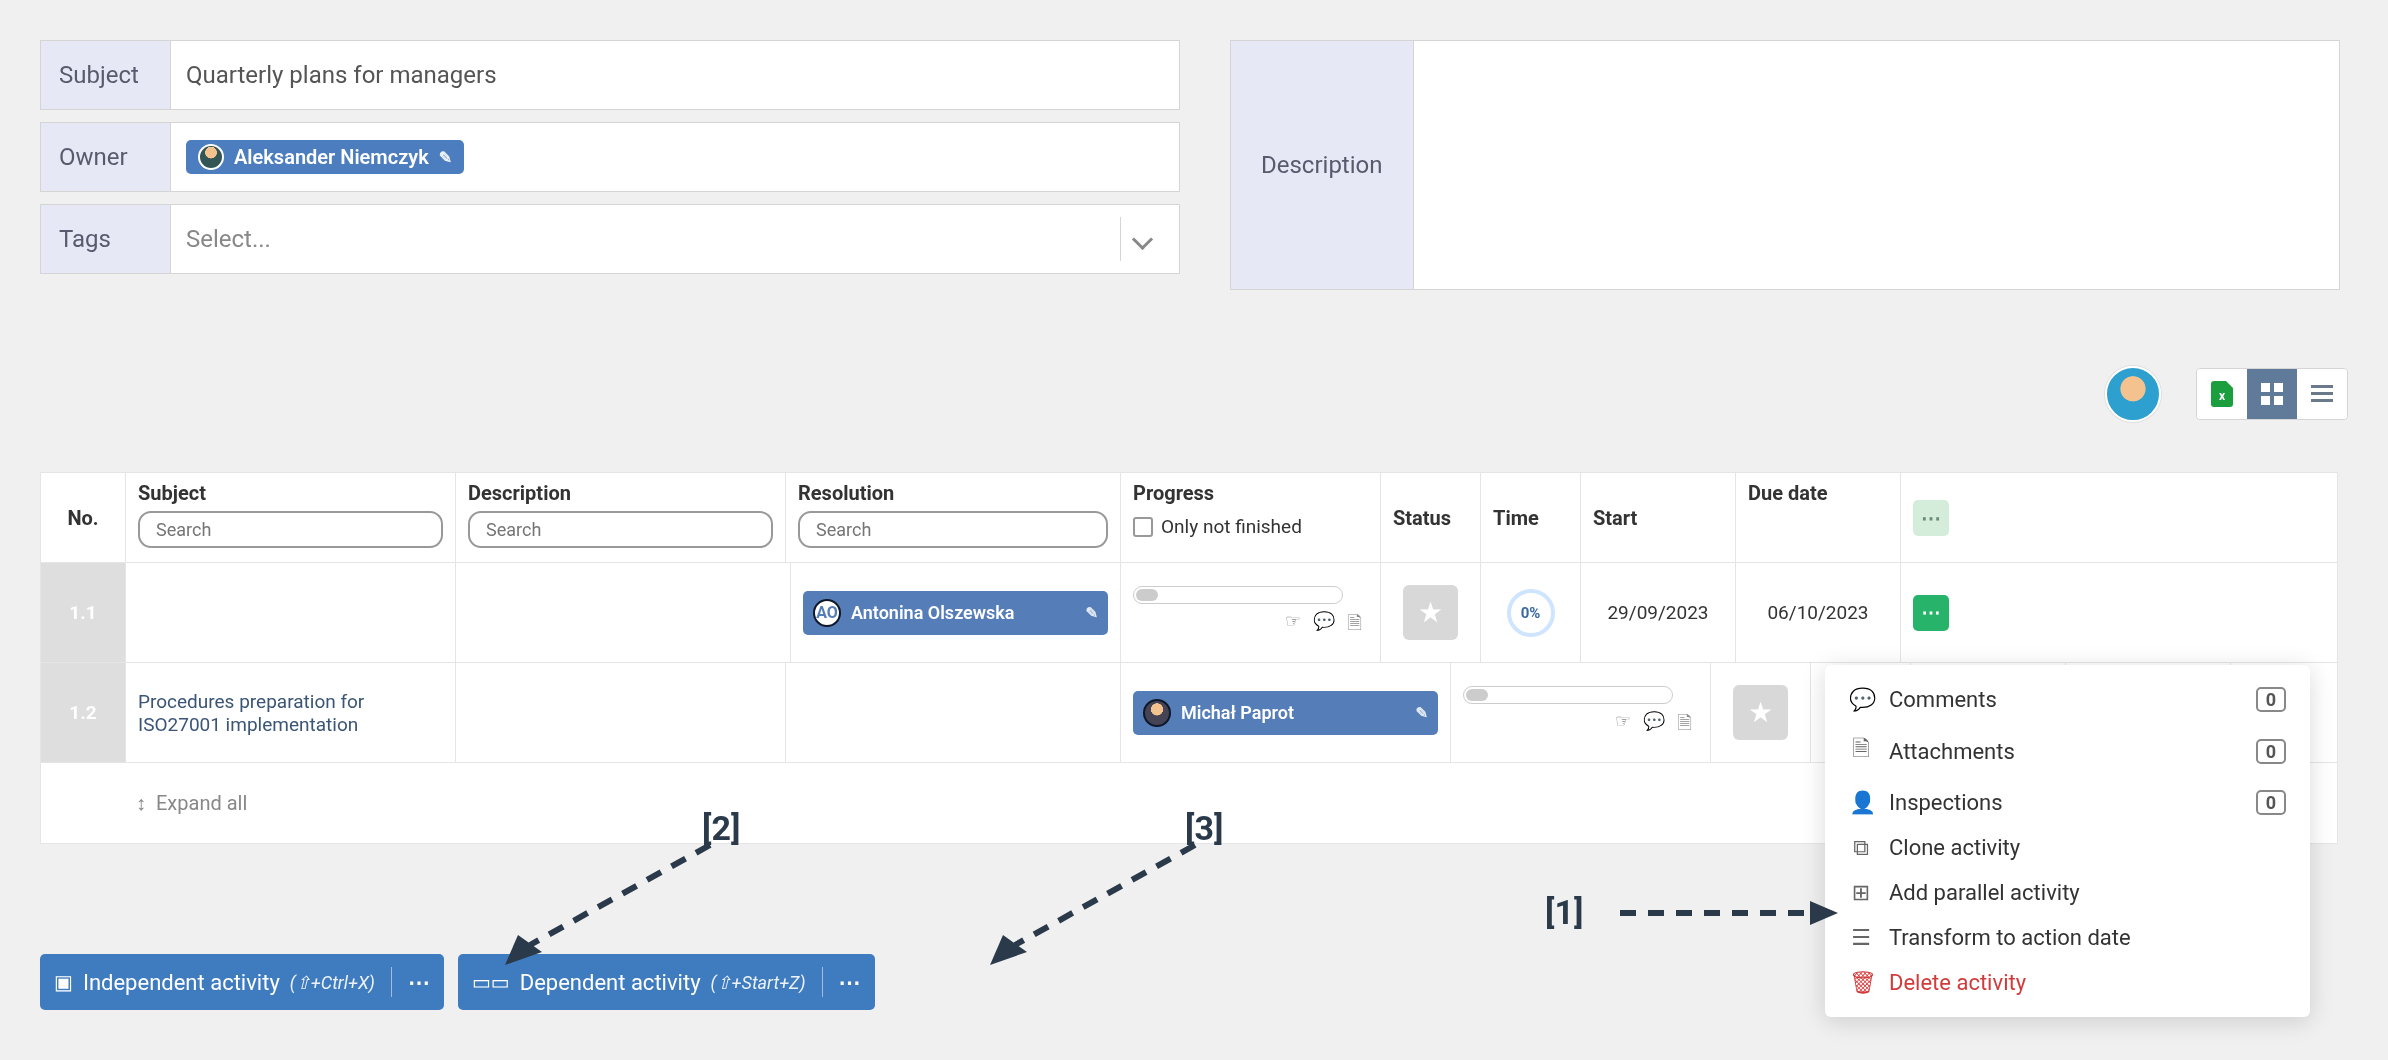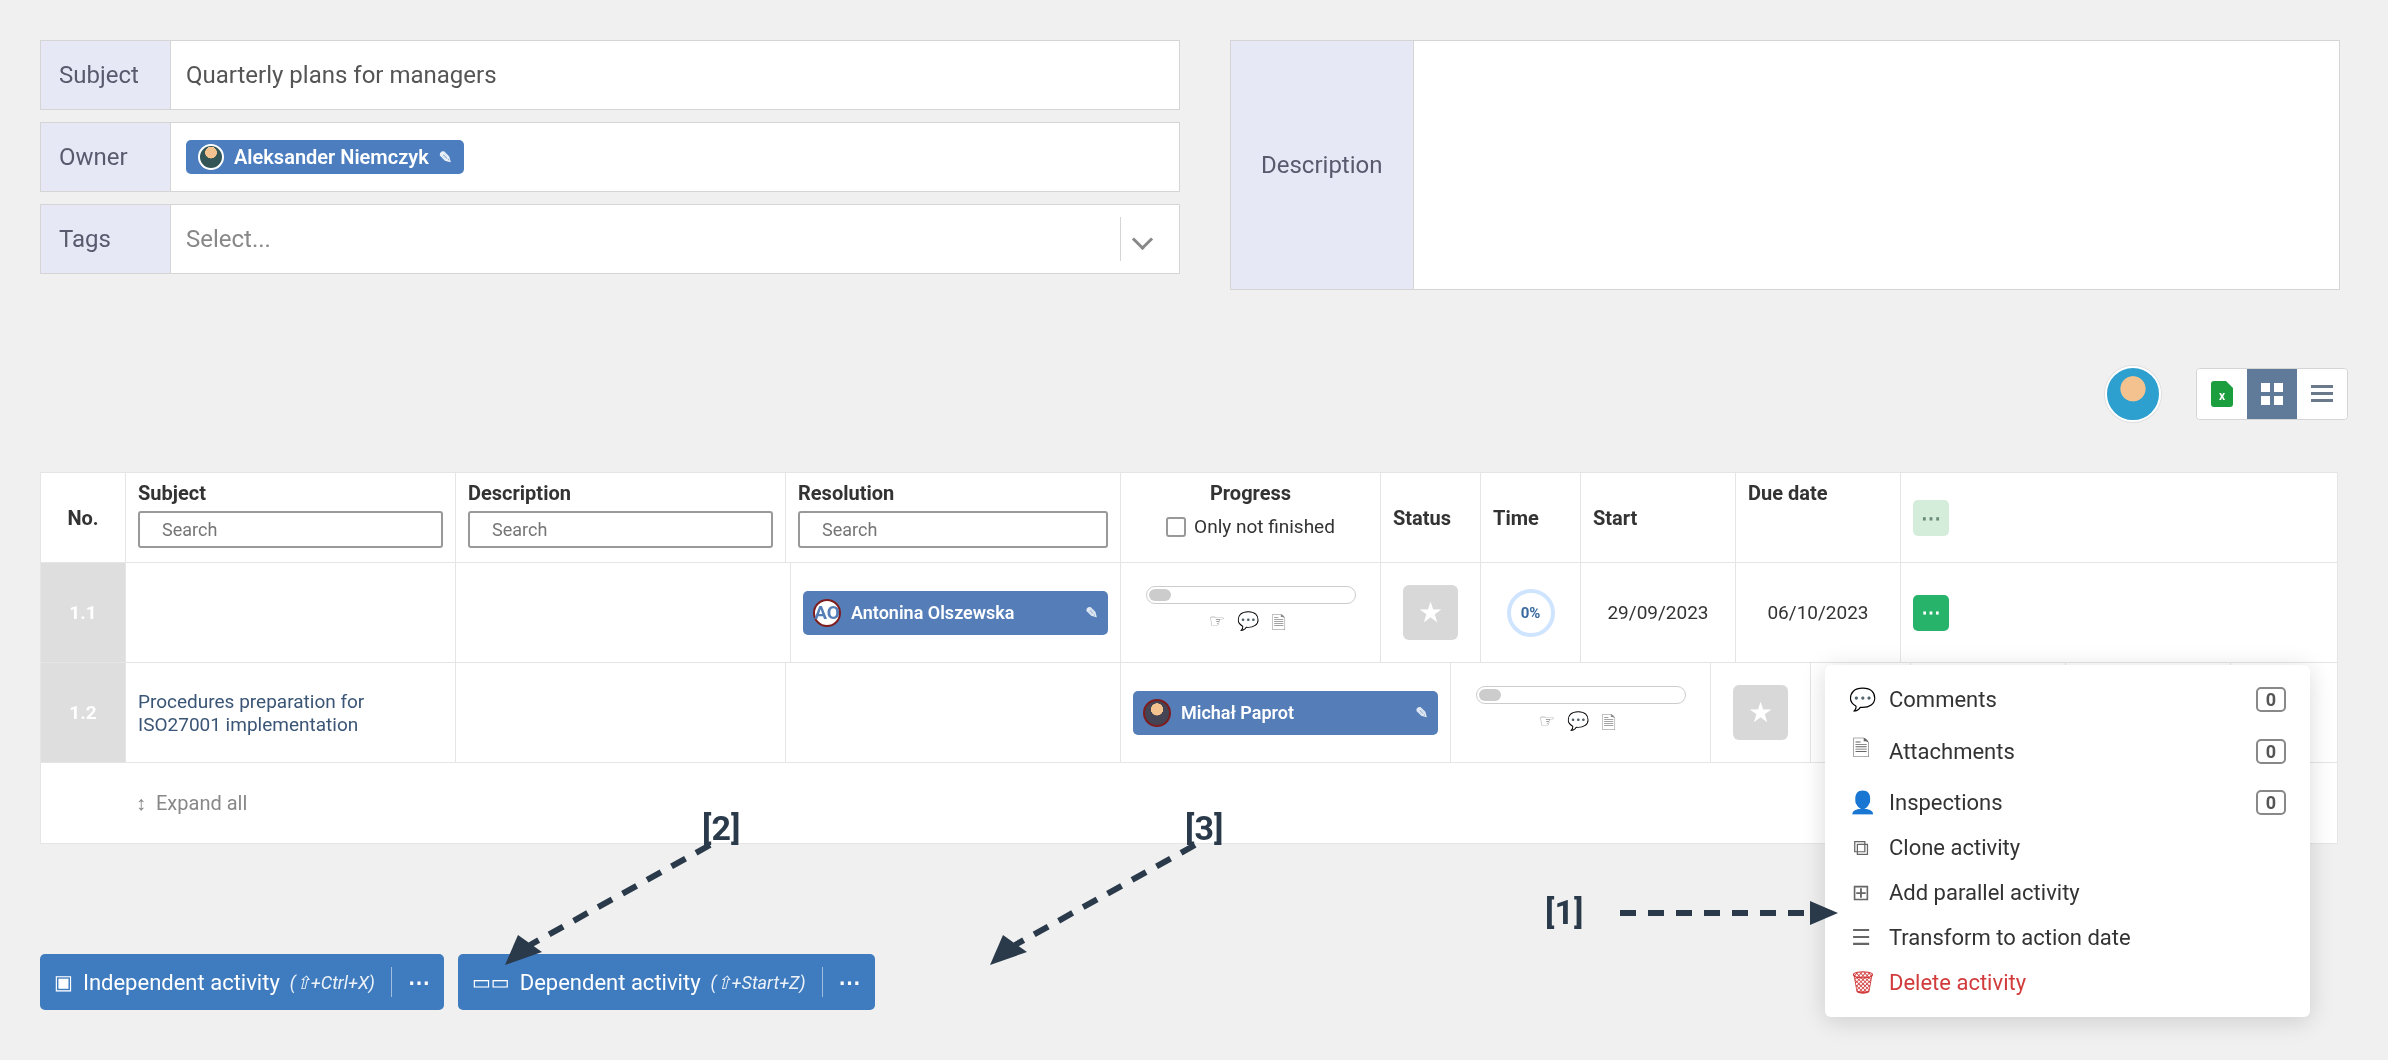--- a/index.html
+++ b/index.html
@@ -25,46 +25,46 @@
   .avatar-lg { width: 56px; height: 56px; border-radius: 50%; background: radial-gradient(circle at 50% 40%, #f4c28f 30%, #2ea0cf 32%); border: 2px solid #fff; box-shadow: 0 0 0 1px #ddd; margin-right: 20px; }
   .tbtn-grp { display: flex; border: 1px solid #d5d5d5; border-radius: 4px; overflow: hidden; }
   .tbtn { width: 50px; height: 50px; display: flex; align-items: center; justify-content: center; background: #fff; font-size: 22px; color: #6a7a8a; }
   .tbtn.active { background: #5f7b99; color: #fff; }
   .tbtn.green svg { fill: #1a9e3e; }
 
   .grid { position: absolute; left: 40px; top: 472px; width: 2298px; border: 1px solid #e5e5e5; background: #fff; }
   .ghead { display: flex; border-bottom: 1px solid #e5e5e5; height: 90px; }
   .gh { padding: 8px 12px; border-right: 1px solid #e5e5e5; font-size: 20px; font-weight: 700; color: #333; display: flex; flex-direction: column; justify-content: flex-start; gap: 6px; }
   .gh:last-child { border-right: none; }
-  .gh input[type=text] { width: 100%; border: 2px solid #999; border-radius: 3px; padding: 6px 22px; font-size: 18px; }
+  .gh input[type=text] { width: 100%; border: 2px solid #999; border-radius: 13px; padding: 6px 16px; font-size: 18px; }
   .gh .chk { display: flex; align-items: center; gap: 8px; font-weight: 400; font-size: 19px; color: #333; margin-top: 4px; }
   .gh .chk .box { width: 20px; height: 20px; border: 2px solid #999; border-radius: 3px; }
 
   .col-no { width: 85px; align-items: center; justify-content: center; }
   .col-subj { width: 330px; }
   .col-desc { width: 330px; }
   .col-res { width: 335px; }
   .col-asg { width: 330px; }
-  .col-prog { width: 260px; align-items: center; }
+  .col-prog { width: 260px; }
   .col-stat { width: 100px; }
   .col-time { width: 100px; }
   .col-start { width: 155px; }
   .col-due { width: 165px; }
   .col-more { width: 60px; align-items: center; justify-content: center; }
 
   .more-hdr { background: #d4edda; border-radius: 5px; width: 36px; height: 36px; display: flex; align-items: center; justify-content: center; color: #6a8a7a; font-weight: 700; margin: auto; }
 
   .grow { display: flex; border-bottom: 1px solid #e5e5e5; height: 100px; }
   .gc { padding: 10px 12px; border-right: 1px solid #e5e5e5; font-size: 19px; color: #3a5575; display: flex; flex-direction: column; justify-content: center; gap: 6px; }
   .gc:last-child { border-right: none; }
   .gc.no { background: #dedede; color: #fff; align-items: center; font-weight: 700; }
   .gc.start, .gc.due { align-items: center; justify-content: center; color: #333; }
 
   .assignee-chip { background: #557eb8; color: #fff; border-radius: 5px; padding: 8px 10px; display: flex; align-items: center; gap: 10px; font-size: 18px; font-weight: 600; width: 100%; }
-  .assignee-chip .av { width: 28px; height: 28px; border-radius: 50%; background: #fff; color: #557eb8; font-size: 19px; font-weight: 700; display: flex; align-items: center; justify-content: center; border: 2px solid #7f1d1d; }
+  .assignee-chip .av { width: 28px; height: 28px; border-radius: 50%; background: #fff; color: #557eb8; font-size: 16px; font-weight: 700; display: flex; align-items: center; justify-content: center; border: 2px solid #0f172a; }
   .assignee-chip .av.photo { background: radial-gradient(circle at 50% 35%, #f4c28f 30%, #445 32%); }
   .assignee-chip .pencil { margin-left: auto; opacity: 0.85; font-size: 15px; }
 
   .pbar { width: 210px; height: 18px; border: 1px solid #ccc; border-radius: 10px; position: relative; background: #fff; }
   .pbar .knob { position: absolute; left: 2px; top: 2px; width: 22px; height: 12px; background: #ccc; border-radius: 7px; }
   .picns { display: flex; gap: 12px; justify-content: flex-end; color: #888; font-size: 18px; padding-right: 6px; }
 
   .status-star { width: 55px; height: 55px; background: #d8d8d8; border-radius: 6px; display: flex; align-items: center; justify-content: center; color: #fff; font-size: 28px; margin: auto; }
   .time-ring { width: 48px; height: 48px; border: 4px solid #cfe4ff; border-radius: 50%; display: flex; align-items: center; justify-content: center; font-size: 15px; font-weight: 700; color: #3a6aa0; margin: auto; }
 

